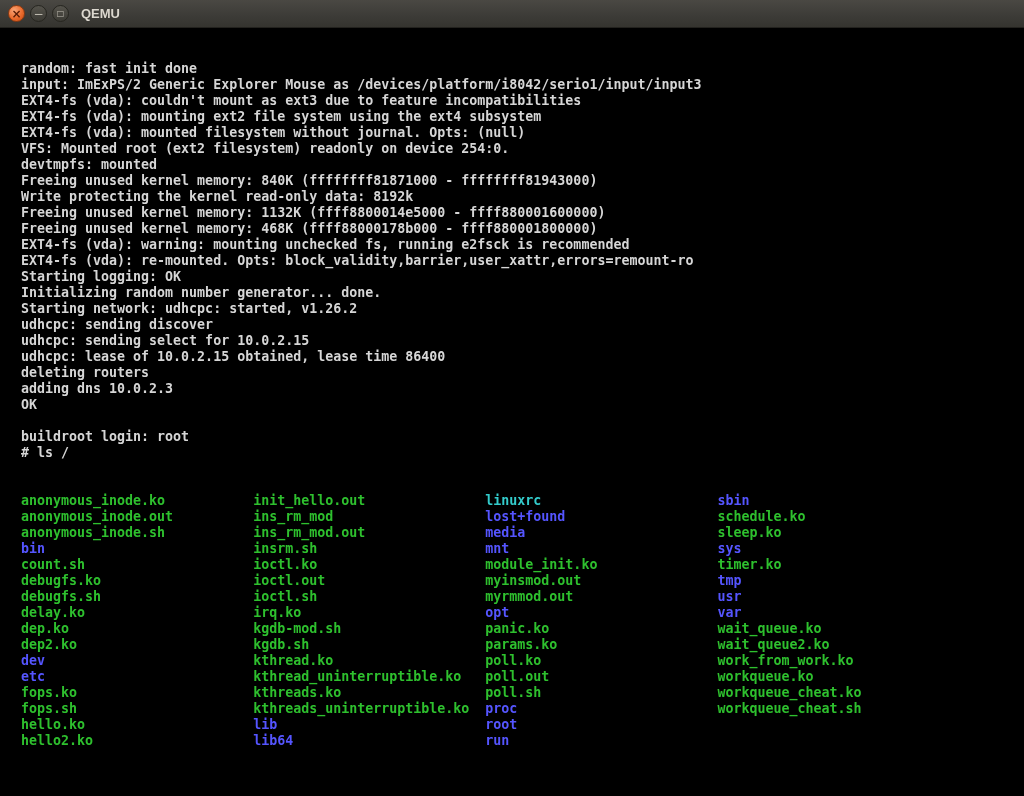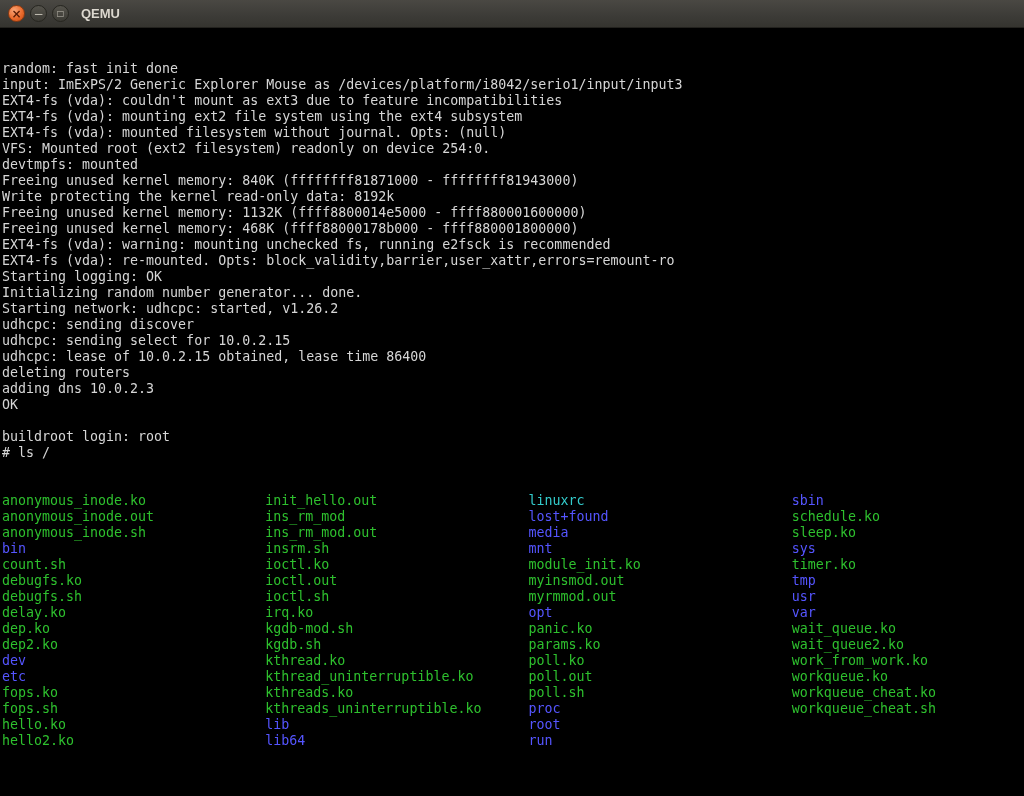--- a/index.html
+++ b/index.html
@@ -42,24 +42,25 @@
   }
 
   
   .console {
     height:768px;
     background:var(--c-bg, #000);
     color:var(--c-text, #d6d6d6);
     font-size:13.3px;
     line-height:16px;
     white-space:pre;
-    padding:1px 0 0 2px;
+    padding:1px 0 0 21px;
+    font-weight:bold;
   }
   .line { height:16px; }
-  .ls-grid { display:flex;justify-content:space-between; }
+  .ls-grid { display:flex; }
   .ls-col { width:29ch; }
   .ls-item { height:16px; }
   .file    { color:var(--c-file, #2ec02e); }
   .dir     { color:var(--c-dir, #5555ff); }
   .symlink { color:var(--c-symlink, #33cccc); }
 </style>
 </head>
 <body>
 
 <div class="titlebar">

